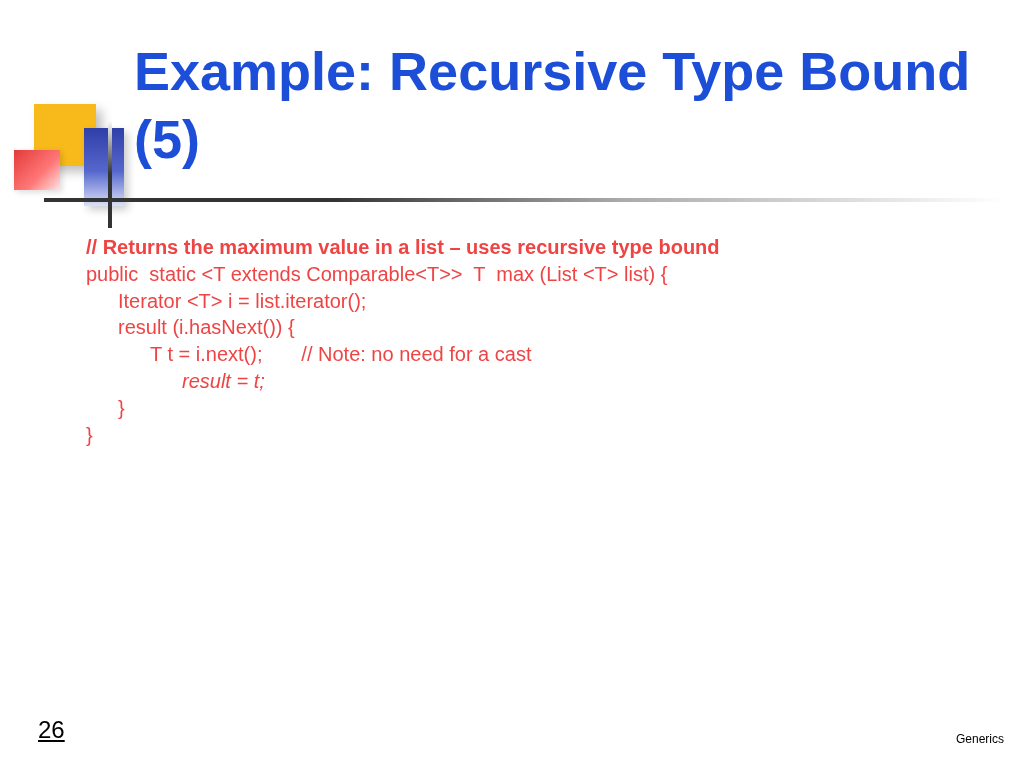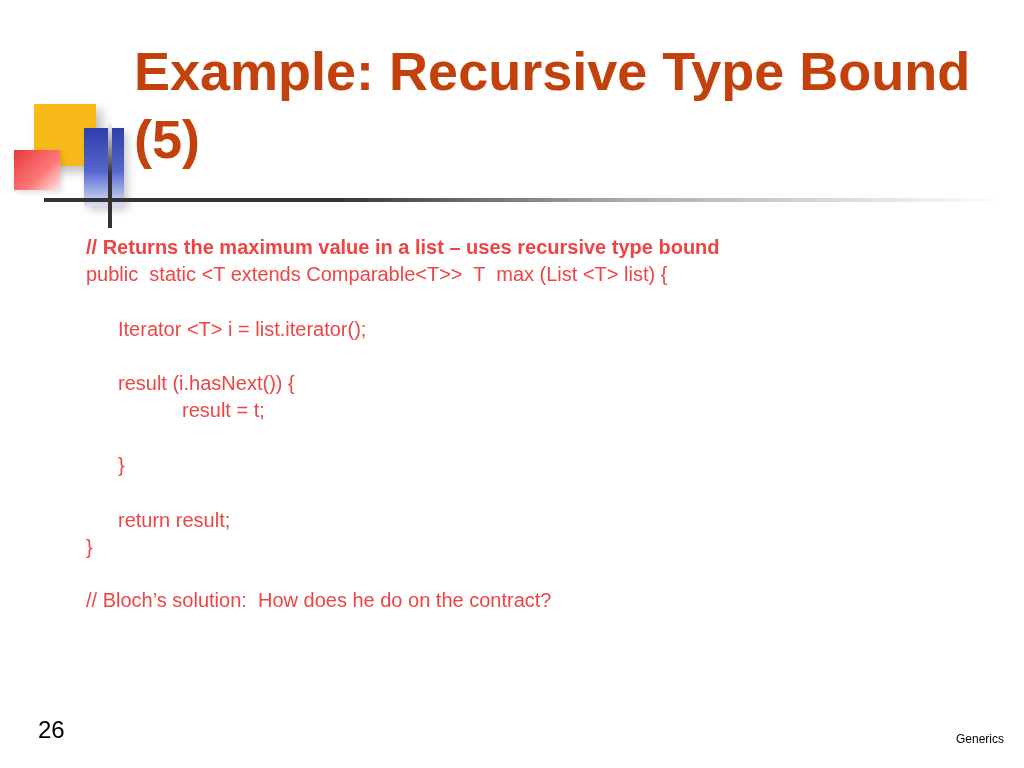--- a/index.html
+++ b/index.html
@@ -49,42 +49,43 @@
     left: 108px; top: 120px;
     width: 4px; height: 108px;
     background: linear-gradient(180deg, #fff 0%, #aaa 20%, #333 50%, #333 100%);
   }
   .title {
     position: absolute;
     left: 134px; top: 38px;
     width: 860px;
     font-size: 54px;
     line-height: 1.25;
-    color: #c2410c;
+    color: #1d4ed8;
     font-family: Verdana, Arial, sans-serif;
   }
   .content {
     position: absolute;
     left: 86px; top: 234px;
     width: 908px;
     font-size: 20px;
     line-height: 1.34;
     color: #ef4444;
     font-family: Verdana, Arial, sans-serif;
   }
   .content .b { font-weight: bold; }
   .code-line { white-space: pre; }
-  .i1 { padding-left: 32px; margin-top: 28px; }
+  .i1 { padding-left: 32px; }
   .i2 { padding-left: 64px; }
-  .i3 { padding-left: 96px; }
+  .i3 { padding-left: 96px; font-style: italic; }
   .page-num {
     position: absolute;
     left: 38px; bottom: 24px;
     font-size: 24px;
     color: #000;
+    text-decoration: underline;
   }
   .footer-label {
     position: absolute;
     right: 20px; bottom: 22px;
     font-size: 12px;
     color: #000;
   }
 </style>
 </head>
 <body>
@@ -97,22 +98,21 @@
   <div class="hline"></div>
 </div>
 
 <h1 class="title">Example: Recursive Type Bound (5)</h1>
 
 <div class="content">
   <div class="code-line b">// Returns the maximum value in a list – uses recursive type bound</div>
   <div class="code-line">public  static &lt;T extends Comparable&lt;T&gt;&gt;  T  max (List &lt;T&gt; list) {</div>
   <div class="code-line i1">Iterator &lt;T&gt; i = list.iterator();</div>
   <div class="code-line i1">result (i.hasNext()) {</div>
+  <div class="code-line i2">T t = i.next();       // Note: no need for a cast</div>
   <div class="code-line i3">result = t;</div>
   <div class="code-line i1">}</div>
-  <div class="code-line i1">return result;</div>
   <div class="code-line">}</div>
   <div class="code-line">&nbsp;</div>
-  <div class="code-line">// Bloch’s solution:  How does he do on the contract?</div>
 </div>
 
 <div class="page-num">26</div>
 <div class="footer-label">Generics</div>
 
 </body></html>

